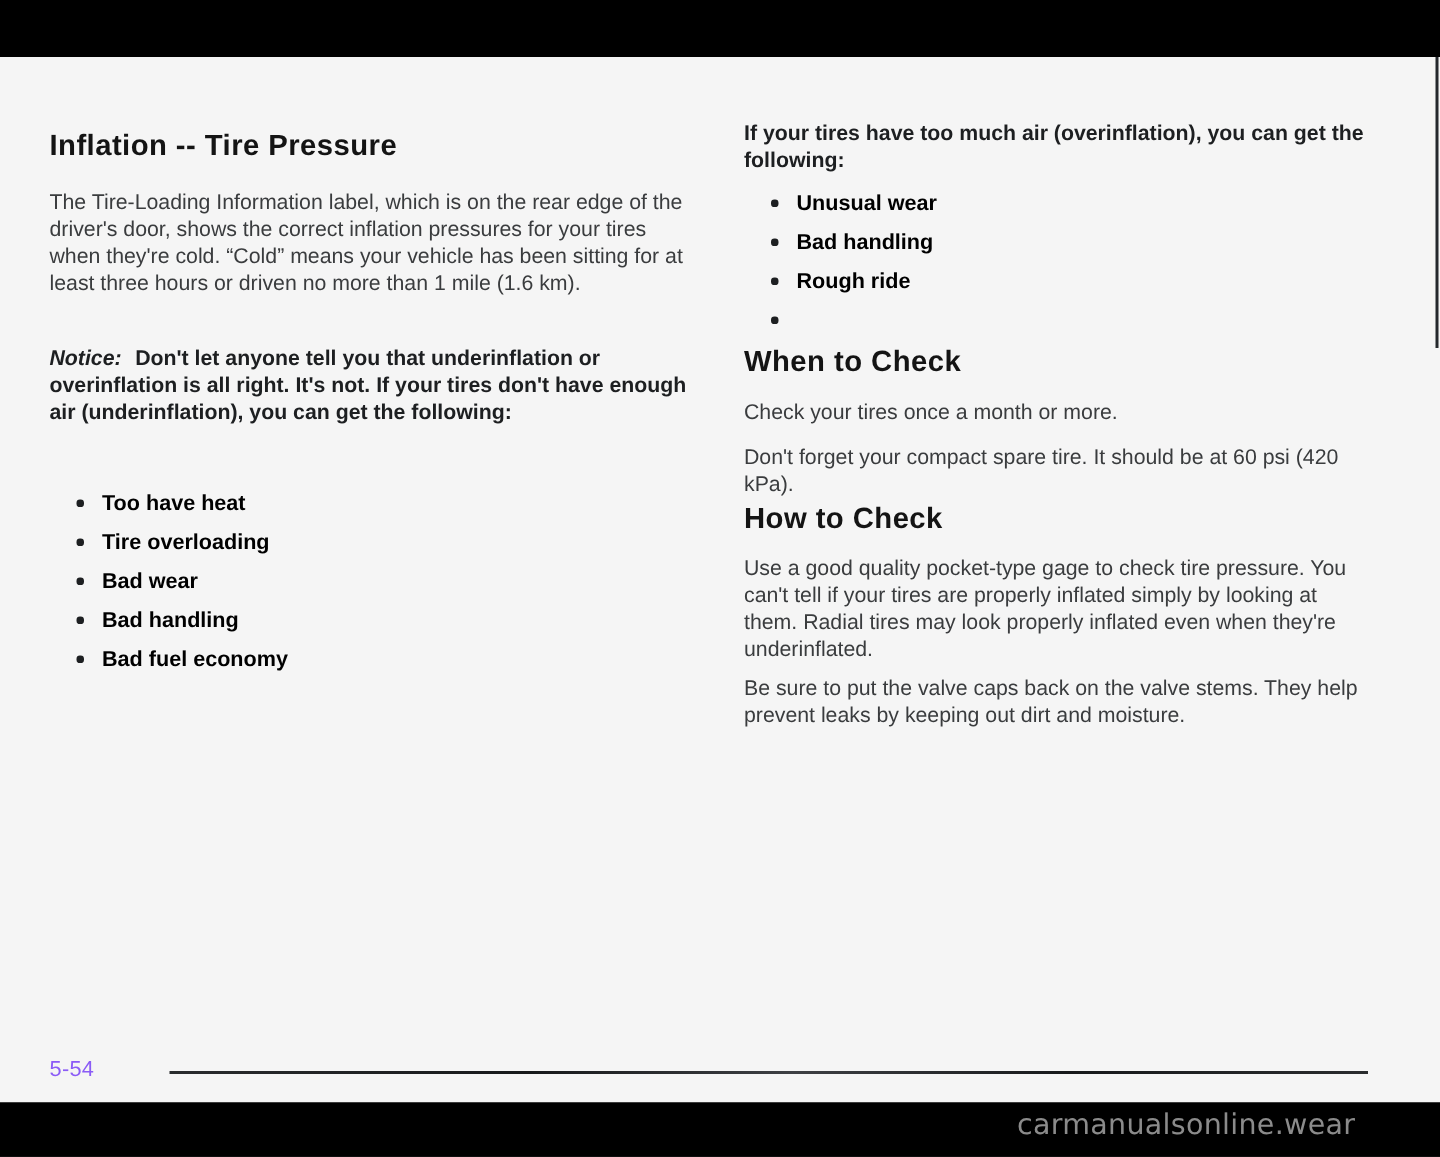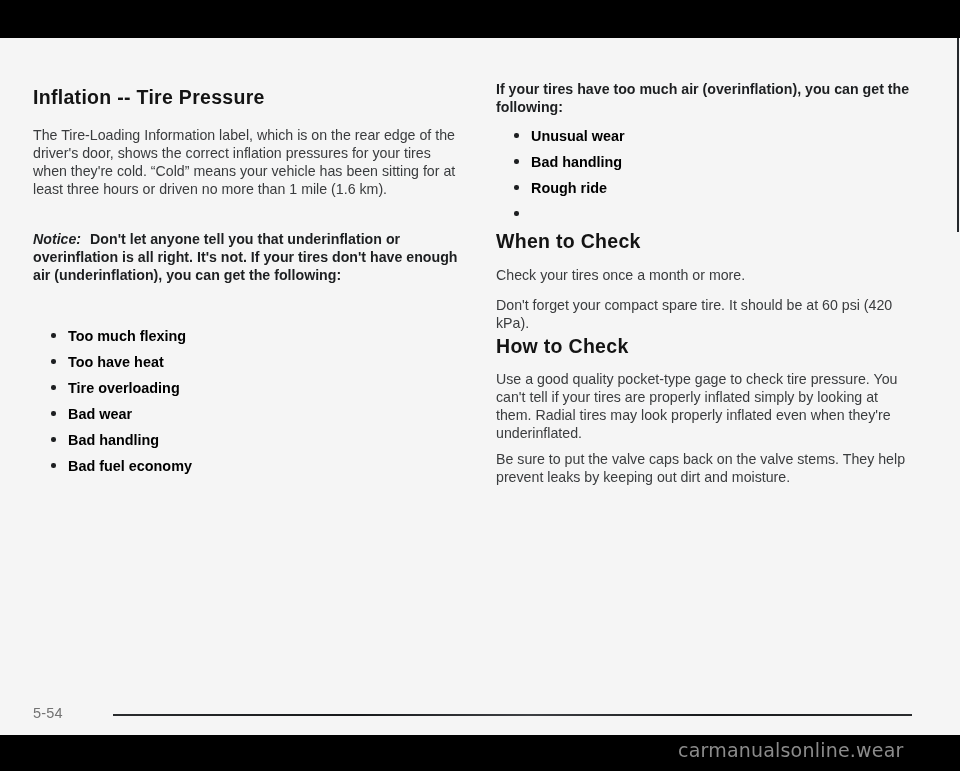--- a/index.html
+++ b/index.html
@@ -101,21 +101,21 @@
     height: 4.5px;
     border-radius: 50%;
     background: #1d1f21;
   }
   
   .folio {
     position: absolute;
     left: 33px;
     top: 667px;
     font-size: 14.5px;
-    color: #737373;
+    color: #8b5cf6;
     letter-spacing: 0.2px;
   }
   .rule {
     position: absolute;
     left: 113px;
     top: 676px;
     width: 799px;
     height: 2px;
     background: linear-gradient(to right, #2a2c2e 0%, #17191b 30%, #3e4044 52%, #17191b 75%, #2a2c2e 100%);
   }
@@ -140,21 +140,20 @@
 
     <div class="col col-left">
 
       <h2 class="heading" style="position:absolute; left:0; top:48px;">Inflation -- Tire Pressure</h2>
 
       <p class="body" style="position:absolute; left:0; top:88px; width:428px;">The Tire-Loading Information label, which is on the rear edge of the driver's door, shows the correct inflation pressures for your tires when they're cold. “Cold” means your vehicle has been sitting for at least three hours or driven no more than 1 mile (1.6 km).</p>
 
       <p class="body bold" style="position:absolute; left:0; top:192px; width:428px;"><span class="notice-label">Notice:</span><span style="display:inline-block;width:9px;"></span><span>Don't let anyone tell you that underinflation or overinflation is all right. It's not. If your tires don't have enough air (underinflation), you can get the following:</span></p>
 
       <ul class="bullets" style="position:absolute; left:0; top:285px; width:428px;">
-        <li><span class="dot"></span><span>Too much flexing</span></li>
         <li><span class="dot"></span><span>Too have heat</span></li>
         <li><span class="dot"></span><span>Tire overloading</span></li>
         <li><span class="dot"></span><span>Bad wear</span></li>
         <li><span class="dot"></span><span>Bad handling</span></li>
         <li><span class="dot"></span><span>Bad fuel economy</span></li>
       </ul>
 
     </div>
 
     <div class="col col-right">

